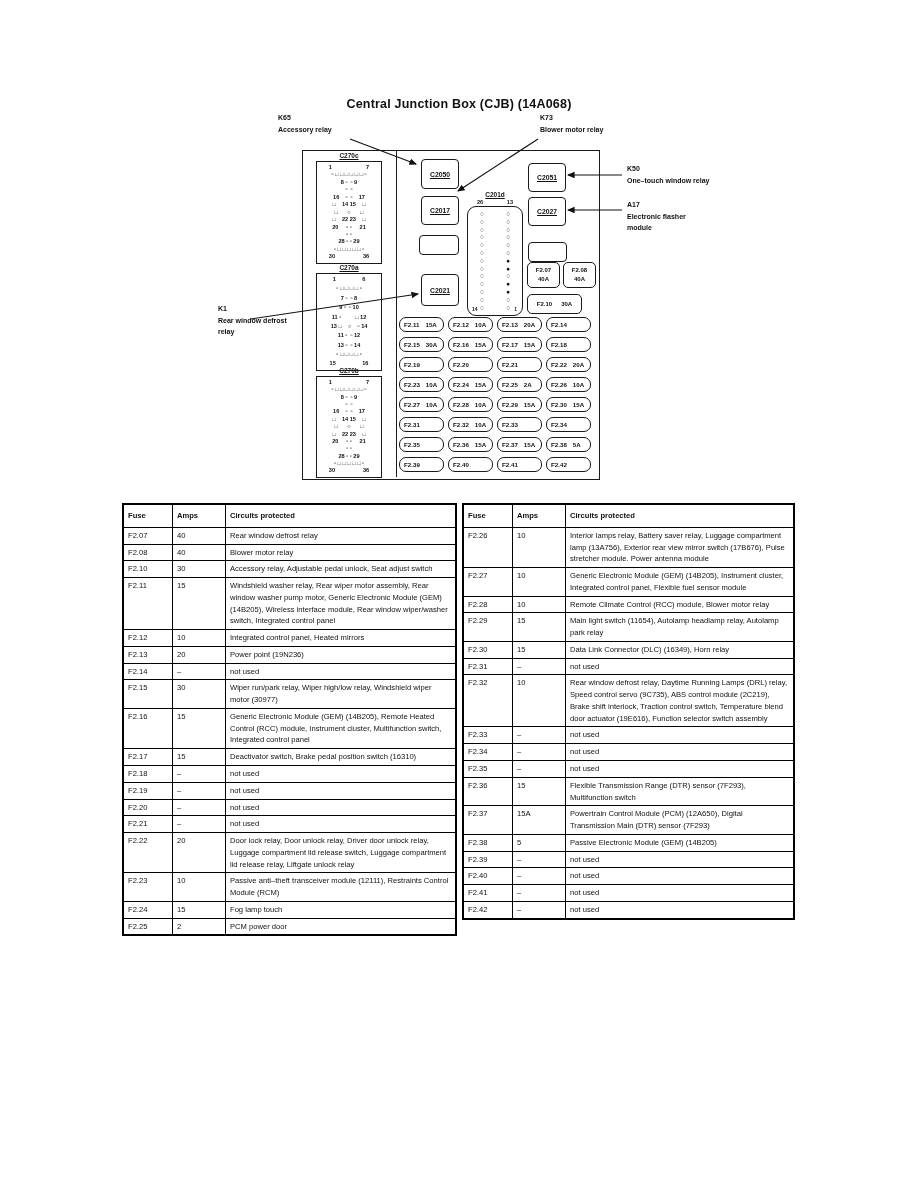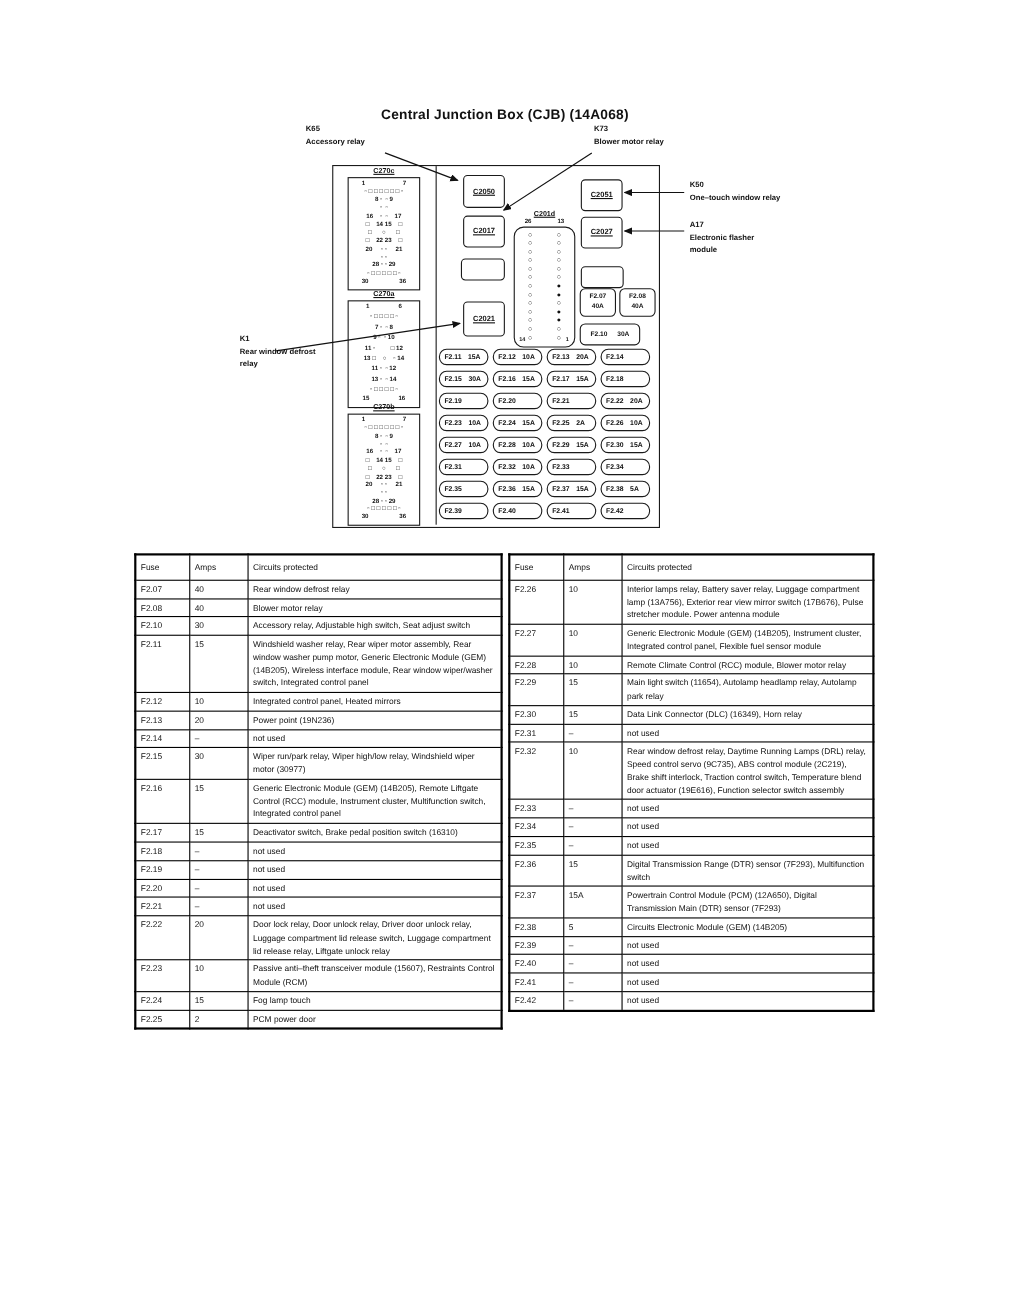--- a/index.html
+++ b/index.html
@@ -53,21 +53,21 @@
   .fuse-grid{left:399px;top:317px;display:grid;grid-template-columns:repeat(4,45px);
              column-gap:4px;row-gap:5px;}
   .fuse-cell{border:1px solid #1a1a1a;border-radius:7px;height:15px;display:flex;
              align-items:center;padding-left:4px;font-size:6.2px;font-weight:bold;box-sizing:border-box;}
   .fuse-cell .famps{margin-left:6px;}
 
   
   table.fusetable{position:absolute;border-collapse:collapse;border:2px solid #000;background:#fff;}
   .fusetable th,.fusetable td{border:1px solid #000;font-size:7.6px;line-height:1.55;
              padding:2px 4px;vertical-align:top;text-align:left;font-weight:normal;}
-  .fusetable th{font-weight:normal;padding:5px 4px;}
+  .fusetable th{font-weight:bold;padding:5px 4px;}
   .t-left{left:122px;top:503px;width:335px;}
   .t-right{left:462px;top:503px;width:333px;}
   .col-fuse{width:40px;}
   .col-amps{width:44px;}
 
   svg.arrows{position:absolute;left:0;top:0;pointer-events:none;}
 </style>
 </head>
 <body>
 
@@ -460,21 +460,21 @@
 
         <tr>
           <td class="col-fuse">F2.08</td>
           <td class="col-amps">40</td>
           <td>Blower motor relay</td>
         </tr>
 
         <tr>
           <td class="col-fuse">F2.10</td>
           <td class="col-amps">30</td>
-          <td>Accessory relay, Adjustable high switch, Seat adjust switch</td>
+          <td>Accessory relay, Adjustable pedal unlock, Seat adjust switch</td>
         </tr>
 
         <tr>
           <td class="col-fuse">F2.11</td>
           <td class="col-amps">15</td>
           <td>Windshield washer relay, Rear wiper motor assembly, Rear window washer pump motor, Generic Electronic Module (GEM) (14B205), Wireless interface module, Rear window wiper/washer switch, Integrated control panel</td>
         </tr>
 
         <tr>
           <td class="col-fuse">F2.12</td>
@@ -496,21 +496,21 @@
 
         <tr>
           <td class="col-fuse">F2.15</td>
           <td class="col-amps">30</td>
           <td>Wiper run/park relay, Wiper high/low relay, Windshield wiper motor (30977)</td>
         </tr>
 
         <tr>
           <td class="col-fuse">F2.16</td>
           <td class="col-amps">15</td>
-          <td>Generic Electronic Module (GEM) (14B205), Remote Liftgate Control (RCC) module, Instrument cluster, Multifunction switch, Integrated control panel</td>
+          <td>Generic Electronic Module (GEM) (14B205), Remote Heated Control (RCC) module, Instrument cluster, Multifunction switch, Integrated control panel</td>
         </tr>
 
         <tr>
           <td class="col-fuse">F2.17</td>
           <td class="col-amps">15</td>
           <td>Deactivator switch, Brake pedal position switch (16310)</td>
         </tr>
 
         <tr>
           <td class="col-fuse">F2.18</td>
@@ -538,21 +538,21 @@
 
         <tr>
           <td class="col-fuse">F2.22</td>
           <td class="col-amps">20</td>
           <td>Door lock relay, Door unlock relay, Driver door unlock relay, Luggage compartment lid release switch, Luggage compartment lid release relay, Liftgate unlock relay</td>
         </tr>
 
         <tr>
           <td class="col-fuse">F2.23</td>
           <td class="col-amps">10</td>
-          <td>Passive anti–theft transceiver module (15607), Restraints Control Module (RCM)</td>
+          <td>Passive anti–theft transceiver module (12111), Restraints Control Module (RCM)</td>
         </tr>
 
         <tr>
           <td class="col-fuse">F2.24</td>
           <td class="col-amps">15</td>
           <td>Fog lamp touch</td>
         </tr>
 
         <tr>
           <td class="col-fuse">F2.25</td>
@@ -628,33 +628,33 @@
 
         <tr>
           <td class="col-fuse">F2.35</td>
           <td class="col-amps">–</td>
           <td>not used</td>
         </tr>
 
         <tr>
           <td class="col-fuse">F2.36</td>
           <td class="col-amps">15</td>
-          <td>Digital Transmission Range (DTR) sensor (7F293), Multifunction switch</td>
+          <td>Flexible Transmission Range (DTR) sensor (7F293), Multifunction switch</td>
         </tr>
 
         <tr>
           <td class="col-fuse">F2.37</td>
           <td class="col-amps">15A</td>
           <td>Powertrain Control Module (PCM) (12A650), Digital Transmission Main (DTR) sensor (7F293)</td>
         </tr>
 
         <tr>
           <td class="col-fuse">F2.38</td>
           <td class="col-amps">5</td>
-          <td>Circuits Electronic Module (GEM) (14B205)</td>
+          <td>Passive Electronic Module (GEM) (14B205)</td>
         </tr>
 
         <tr>
           <td class="col-fuse">F2.39</td>
           <td class="col-amps">–</td>
           <td>not used</td>
         </tr>
 
         <tr>
           <td class="col-fuse">F2.40</td>

